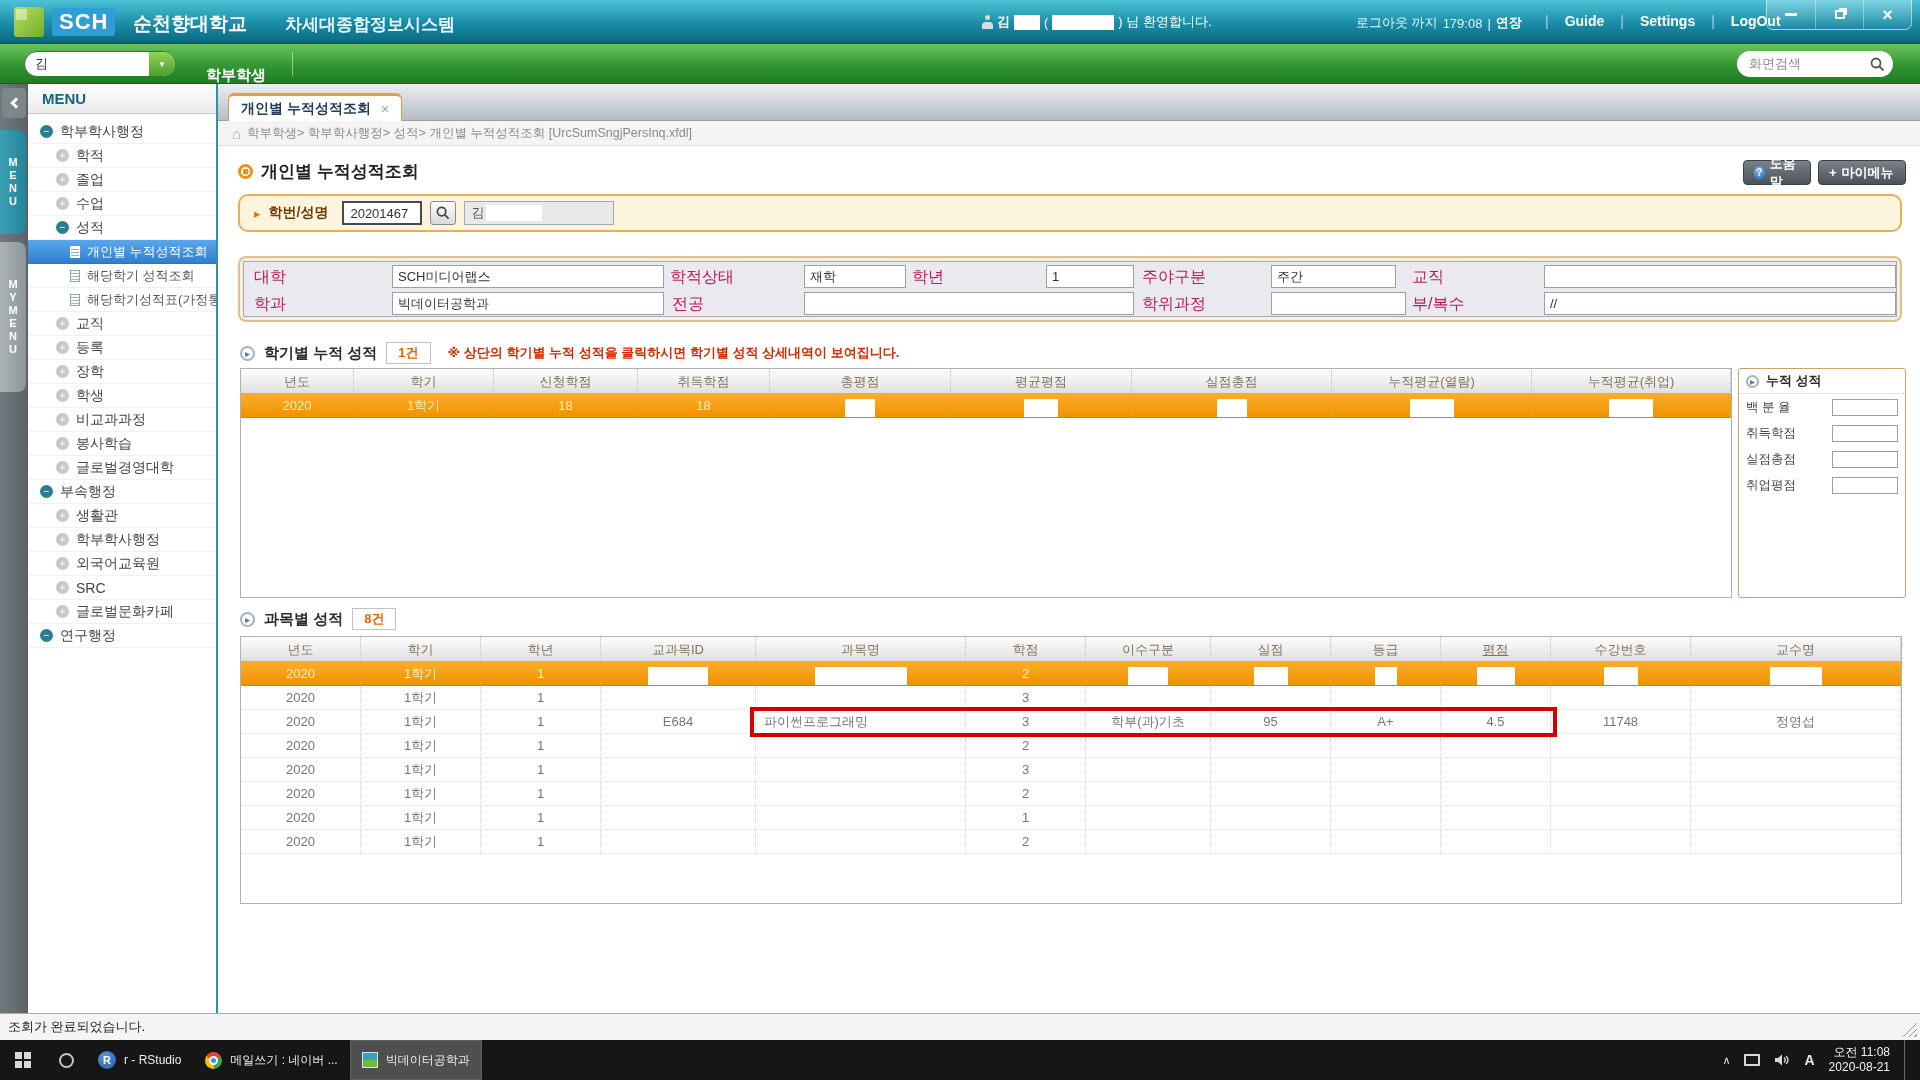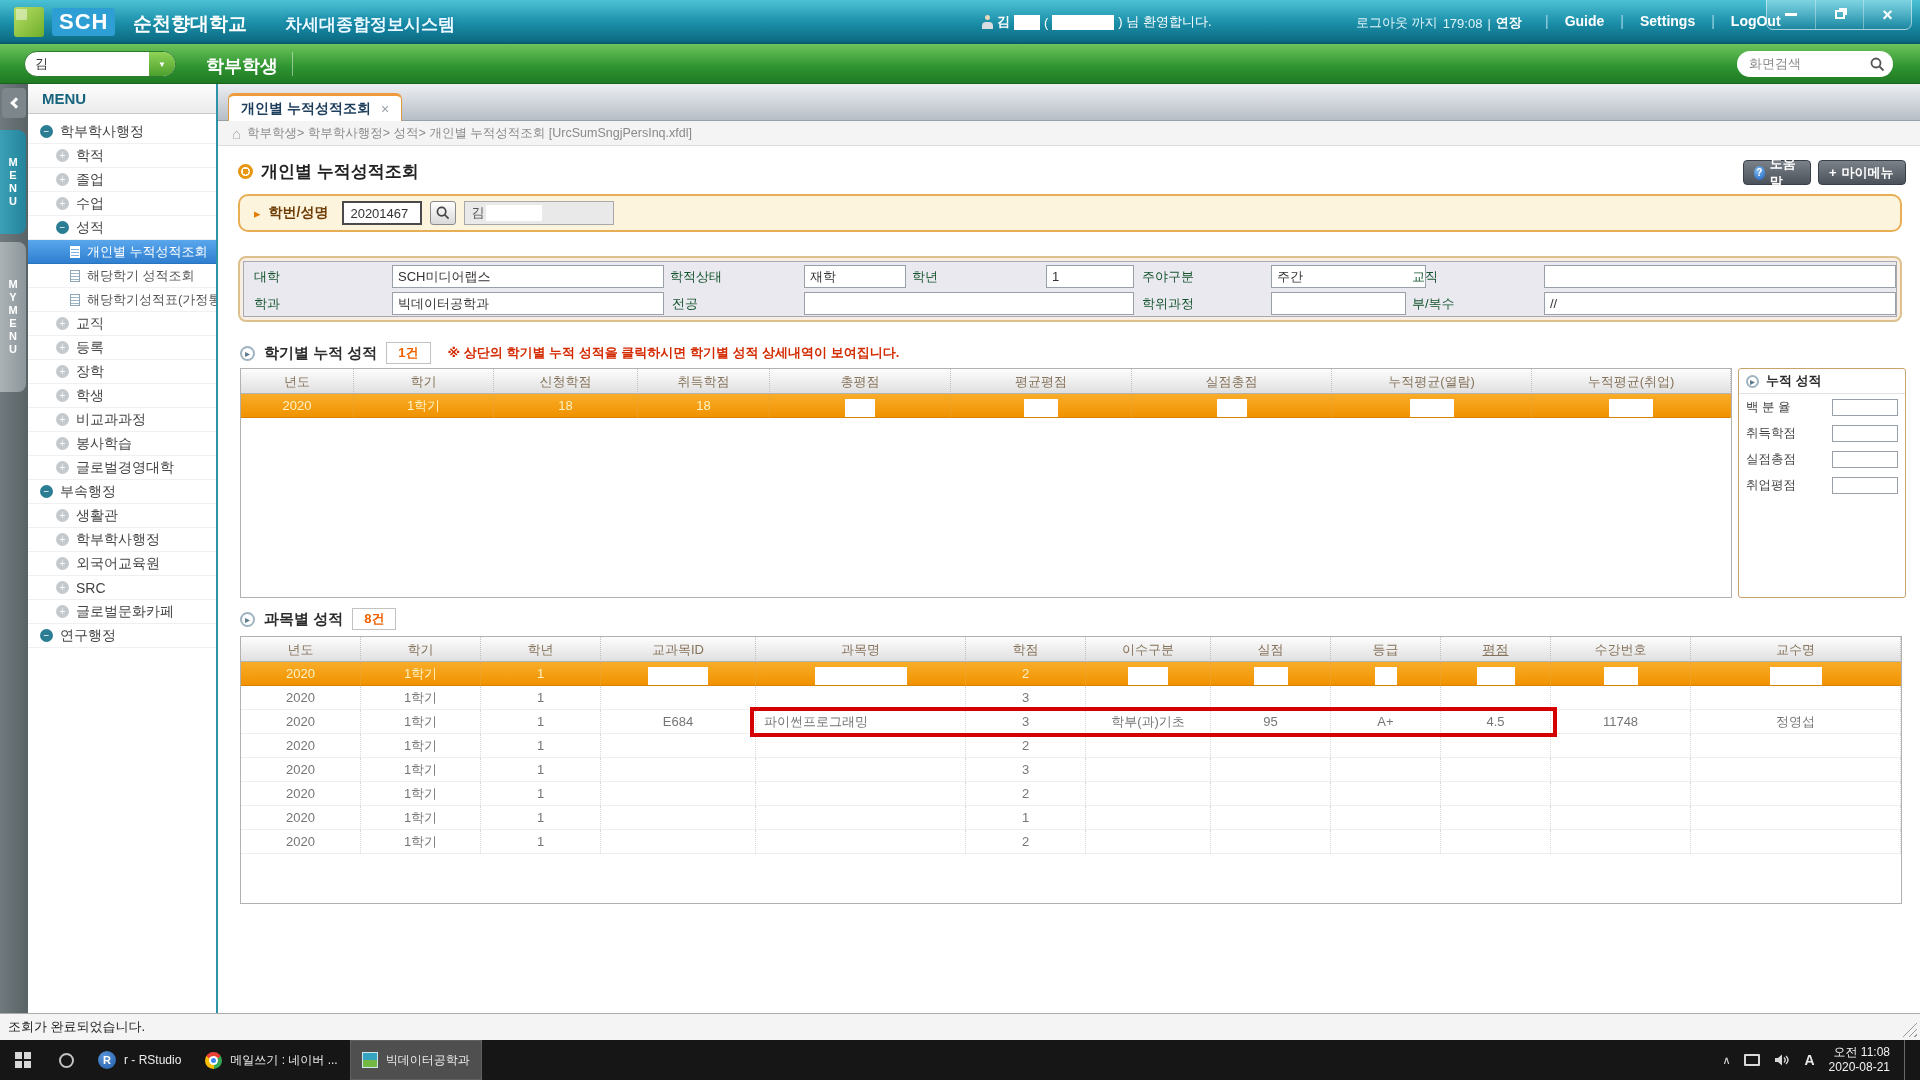--- a/index.html
+++ b/index.html
@@ -26,21 +26,21 @@
   .winctl .wbtn{width:48px;display:flex;align-items:center;justify-content:center;border-left:1px solid rgba(255,255,255,.35)}
   .winctl .wbtn:first-child{border-left:none}
   .ic-min{width:12px;height:3px;background:#fff}
   .ic-rest{width:10px;height:9px;border:2px solid #fff;box-shadow:3px -3px 0 -1px #fff}
   .ic-x{color:#fff;font-size:18px;font-weight:bold;line-height:1}
   
   .greenbar{position:absolute;left:0;top:44px;width:1920px;height:40px;background:linear-gradient(#6cc35b,#2e9330 60%,#1f7a23);border-bottom:1px solid #14641a}
   .userdrop{position:absolute;left:24px;top:7px;width:152px;height:26px;background:#fff;border-radius:13px;border:1px solid #2c7a2e;display:flex;overflow:hidden}
   .userdrop .uval{flex:1;font-size:13px;color:#333;line-height:24px;padding-left:10px}
   .userdrop .ubtn{width:26px;background:linear-gradient(#8fd456,#4d9f2e);display:flex;align-items:center;justify-content:center;color:#fff;font-size:8px}
-  .portal{position:absolute;left:206px;top:10px;color:#fff;font-size:18px;font-weight:bold}
+  .portal{position:absolute;left:206px;top:22px;color:#fff;font-size:15px;font-weight:bold}
   .portal-sep{position:absolute;left:292px;top:8px;width:1px;height:24px;background:rgba(255,255,255,.45)}
   .scrsearch{position:absolute;left:1737px;top:7px;width:156px;height:26px;background:#fff;border-radius:13px;display:flex;align-items:center;padding:0 8px 0 12px}
   .scrsearch .ph{flex:1;font-size:13px;color:#8a8a8a}
   
   .lstrip{position:absolute;left:0;top:84px;width:28px;height:929px;background:linear-gradient(90deg,#707a7e,#596265)}
   .collapse{position:absolute;left:2px;top:4px;width:24px;height:30px;background:#7d868b;border-radius:4px;display:flex;align-items:center;justify-content:center}
   .chevL{width:8px;height:8px;border-left:3px solid #fff;border-bottom:3px solid #fff;transform:rotate(45deg);margin-left:3px}
   .vtab{position:absolute;left:0;width:26px;border-radius:0 8px 8px 0;color:#fff;font-size:11px;font-weight:bold;display:flex;align-items:center;justify-content:center;white-space:pre-line;line-height:13px;text-align:center}
   .vtab.menu{top:46px;height:104px;background:linear-gradient(90deg,#3ba1b6,#23839a)}
   .vtab.mymenu{top:158px;height:150px;background:linear-gradient(90deg,#aab2b6,#8d969a)}
@@ -69,21 +69,21 @@
   .btn-dark{position:absolute;top:14px;height:25px;background:linear-gradient(#7b8189,#4c525a);border:1px solid #3a4047;border-radius:4px;color:#fff;font-size:13px;font-weight:bold;display:flex;align-items:center;gap:5px;padding:0 10px}
   .help-q{width:14px;height:14px;border-radius:50%;background:radial-gradient(circle at 35% 30%,#7fb9f2,#1d64c0);color:#fff;font-size:10px;font-weight:bold;display:flex;align-items:center;justify-content:center}
   .querybar{position:absolute;left:20px;top:48px;width:1664px;height:38px;background:#fdf4dd;border:2px solid #e7ae54;border-radius:10px;display:flex;align-items:center;gap:8px;padding:0 14px}
   .qarrow{color:#e07b00;font-size:13px}
   .qlabel{font-size:14px;font-weight:bold;color:#6e3c05}
   .qid{width:80px;height:24px;border:2px solid #4a4a4a;background:#fff;font-size:13px;color:#333;display:flex;align-items:center;padding-left:6px;margin-left:6px}
   .qsearchbtn{width:26px;height:24px;border:1px solid #8b8b8b;border-radius:3px;background:linear-gradient(#fff,#d9d9d9);display:flex;align-items:center;justify-content:center}
   .qname{width:150px;height:24px;border:1px solid #a8a8a8;background:#e9e9e9;font-size:13px;color:#555;display:flex;align-items:center;padding-left:6px;gap:2px}
   .infopanel{position:absolute;left:20px;top:110px;width:1664px;height:66px;background:#f8efe2;border:2px solid #dcc18f;border-radius:8px}
   .infogrid{position:absolute;left:3px;top:3px;width:1654px;height:56px;background:#e9e9ef;border:1px solid #a9a9b3}
-  .ilbl{position:absolute;font-size:13px;color:#14532d;height:24px;line-height:24px;overflow:hidden;white-space:nowrap}
+  .ilbl{position:absolute;font-size:16px;color:#be185d;height:24px;line-height:24px;overflow:hidden;white-space:nowrap}
   .iipt{position:absolute;height:23px;background:#fff;border:1px solid #9aa0a8;font-size:13px;color:#333;line-height:21px;padding-left:5px;overflow:hidden;white-space:nowrap}
   .sechead{position:absolute;display:flex;align-items:center;gap:9px}
   .secico{width:15px;height:15px;border-radius:50%;border:2px solid #9fb3c0;color:#5b7a8c;font-size:10px;display:flex;align-items:center;justify-content:center;background:#fff}
   .sectitle{font-size:15px;font-weight:bold;color:#2b2b2b}
   .cntbadge{border:1px solid #c2c2c2;background:#fff;color:#f06200;font-size:13px;font-weight:bold;padding:1px 11px}
   .secnote{font-size:13px;font-weight:bold;color:#d42a00;margin-left:8px}
   .gridbox{position:absolute;background:#fff;border:1px solid #b1b1b1;overflow:hidden}
   .thead,.trow{display:flex}
   .thead .hc{height:25px;line-height:25px;font-size:13px;color:#85725a;text-align:center;background:linear-gradient(#fdfdfd,#e0e0e0);border-right:1px dotted #c0c0c0;border-bottom:1px solid #b2b2b2;overflow:hidden;white-space:nowrap;flex:0 0 auto}
   .trow{border-bottom:1px solid #efefef;height:24px}
@@ -336,21 +336,21 @@
 
   <div class="infopanel">
     <div class="infogrid" id="info-grid">
         <span class="ilbl" style="left: 10px; top: 3px;">대학</span>
         <span class="iipt" style="left: 148px; top: 3px; width: 272px;">SCH미디어랩스</span>
         <span class="ilbl" style="left: 426px; top: 3px;">학적상태</span>
         <span class="iipt" style="left: 560px; top: 3px; width: 102px;">재학</span>
         <span class="ilbl" style="left: 668px; top: 3px;">학년</span>
         <span class="iipt" style="left: 802px; top: 3px; width: 88px;">1</span>
         <span class="ilbl" style="left: 898px; top: 3px;">주야구분</span>
-        <span class="iipt" style="left: 1027px; top: 3px; width: 155px;">주간</span>
+        <span class="iipt" style="left: 1027px; top: 3px; width: 125px;">주간</span>
         <span class="ilbl" style="left: 1168px; top: 3px;">교직</span>
         <span class="iipt" style="left: 1300px; top: 3px; width: 352px;"></span>
         <span class="ilbl" style="left: 10px; top: 30px;">학과</span>
         <span class="iipt" style="left: 148px; top: 30px; width: 272px;">빅데이터공학과</span>
         <span class="ilbl" style="left: 428px; top: 30px;">전공</span>
         <span class="iipt" style="left: 560px; top: 30px; width: 330px;"></span>
         <span class="ilbl" style="left: 898px; top: 30px;">학위과정</span>
         <span class="iipt" style="left: 1027px; top: 30px; width: 135px;"></span>
         <span class="ilbl" style="left: 1168px; top: 30px;">부/복수</span>
         <span class="iipt" style="left: 1300px; top: 30px; width: 352px;">//</span>

